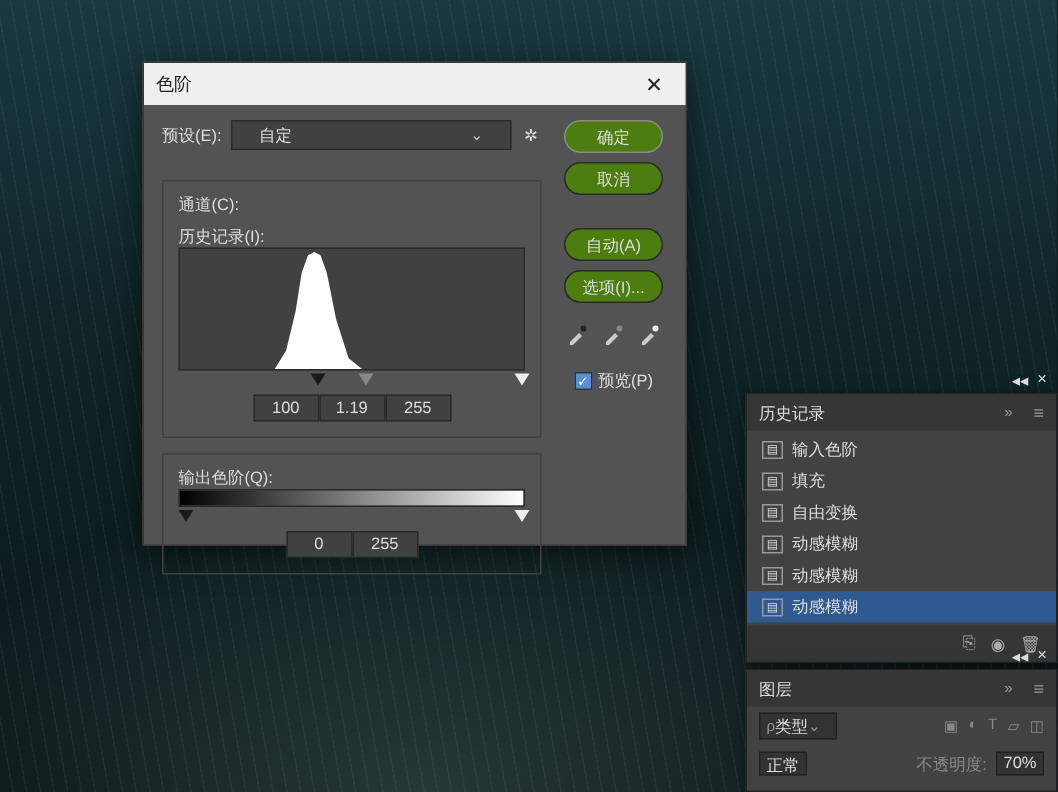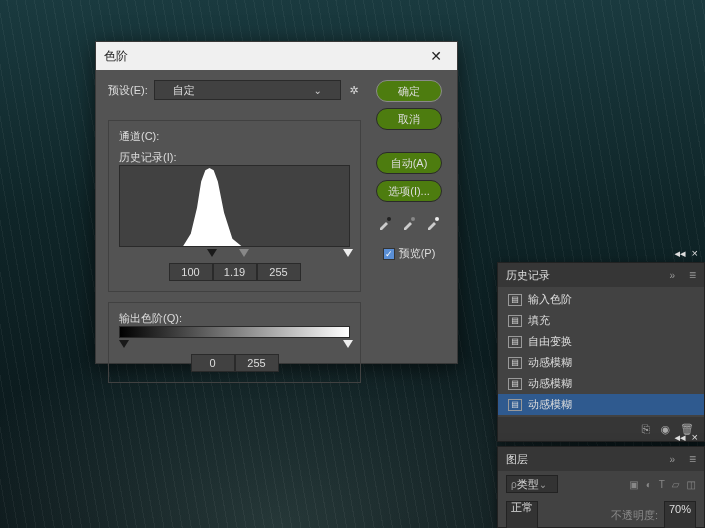--- a/index.html
+++ b/index.html
@@ -60,21 +60,21 @@
 .hist-item.sel{background:#2f5a8f}
 .hist-item .icon{width:14px;height:12px;border:1px solid #999;display:flex;align-items:center;justify-content:center;font-size:8px}
 .hist-foot{position:absolute;bottom:0;left:0;right:0;height:24px;background:#363636;display:flex;justify-content:flex-end;align-items:center;gap:10px;padding:0 10px}
 .hist-foot span{color:#aaa;cursor:pointer;font-size:11px}
 
 .layer-toolbar{display:flex;align-items:center;gap:4px;padding:4px 8px}
 .layer-search{background:#333;border:1px solid #222;height:18px;width:52px;display:flex;align-items:center;padding:0 4px;color:#999;font-size:10px}
 .layer-icons{display:flex;gap:7px;margin-left:auto}
 .layer-icons span{color:#888;font-size:10px;cursor:pointer}
 .layer-row2{display:flex;align-items:center;padding:4px 8px;gap:6px}
-.mini{background:#333;border:1px solid #222;height:16px;padding:13px 4px;display:flex;align-items:flex-end;color:#888;font-size:10px}
+.mini{background:#333;border:1px solid #222;height:16px;padding:1px 4px;display:flex;align-items:flex-start;color:#888;font-size:10px}
 </style>
 </head>
 <body>
 
 <div class="bg"></div>
 <div class="rain"></div>
 
 <div class="dialog">
   <div class="titlebar">
     <span>色阶</span>

